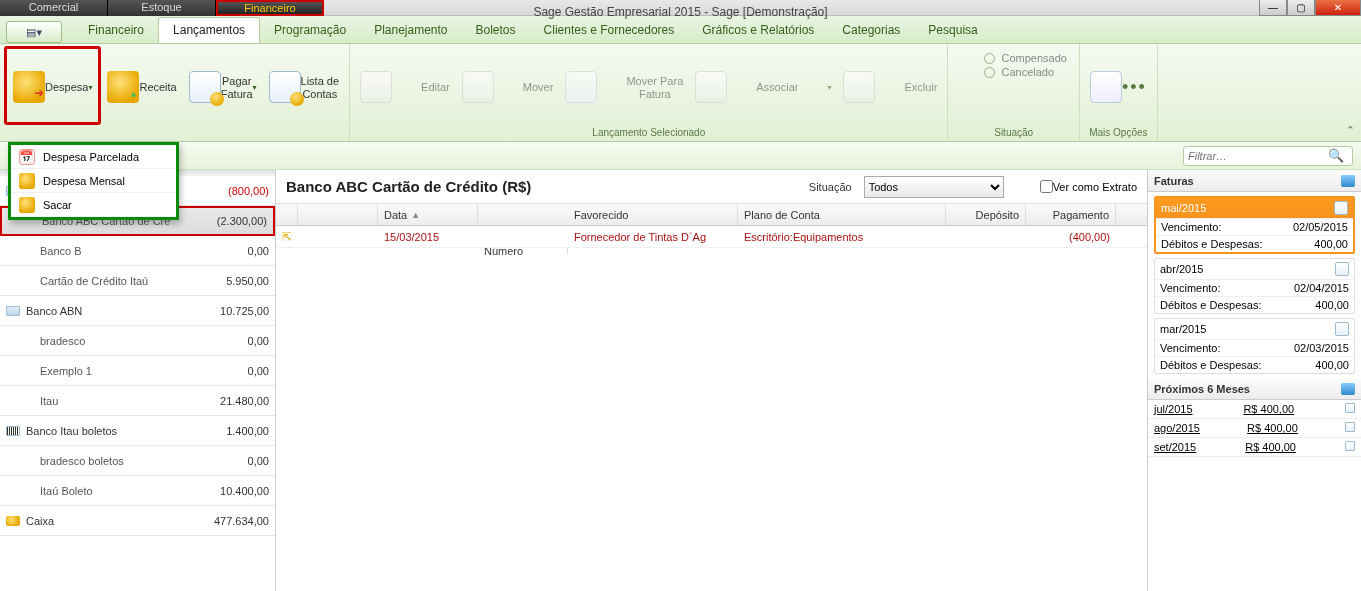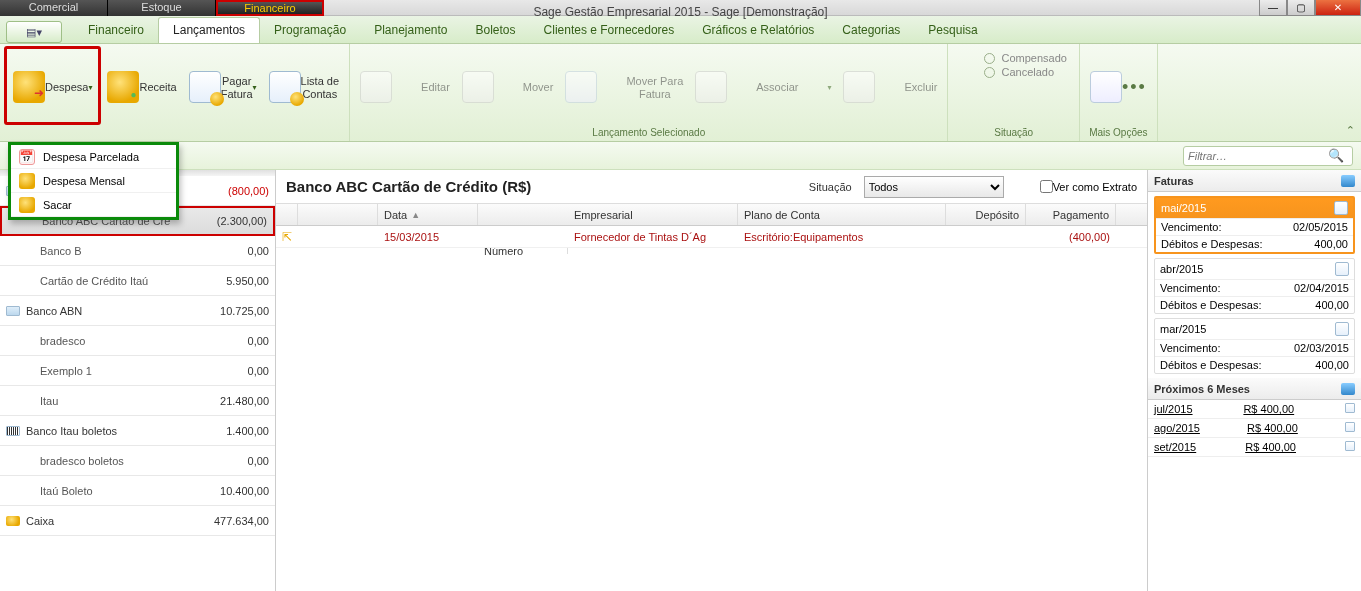--- a/index.html
+++ b/index.html
@@ -326,21 +326,21 @@
         </label>
     </div>
     <div class="grid-head">
       <div class="gc c0"></div>
       <div class="gc c1"></div>
       <div class="gc c2">
           <span>Data</span>
           <span class="sort">▲</span>
         </div>
       <div class="gc c3">Número</div>
-      <div class="gc c4">Empresarial</div>
+      <div class="gc c4">Favorecido</div>
       <div class="gc c5">Plano de Conta</div>
       <div class="gc c6">Depósito</div>
       <div class="gc c7">Pagamento</div>
     </div>
     <div class="grid-body">
       <div class="grid-row neg">
         <div class="gc c0"><span class="launch-ico">⇱</span></div>
         <div class="gc c1"></div>
         <div class="gc c2">15/03/2015</div>
         <div class="gc c3"></div>

